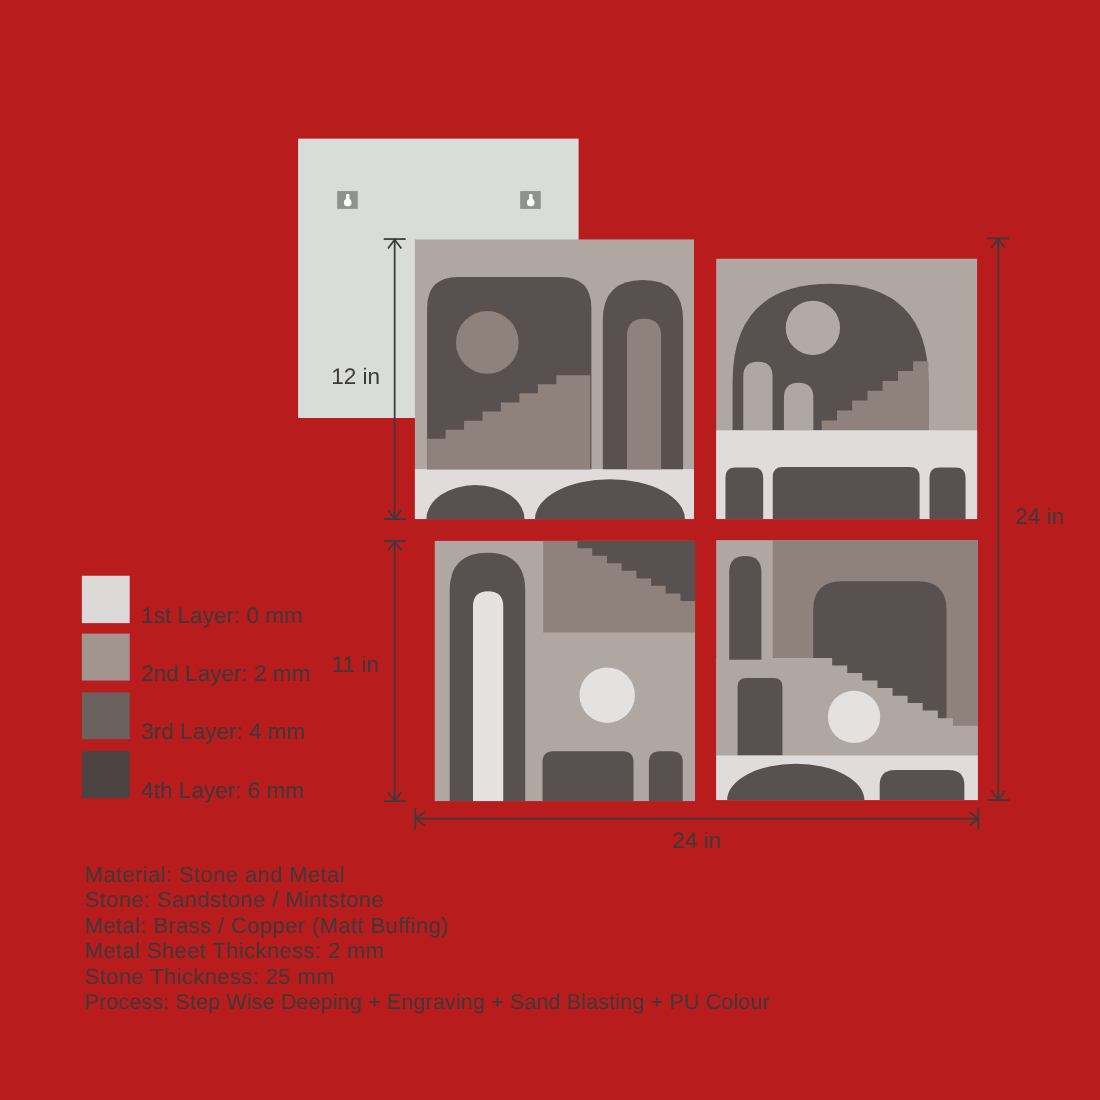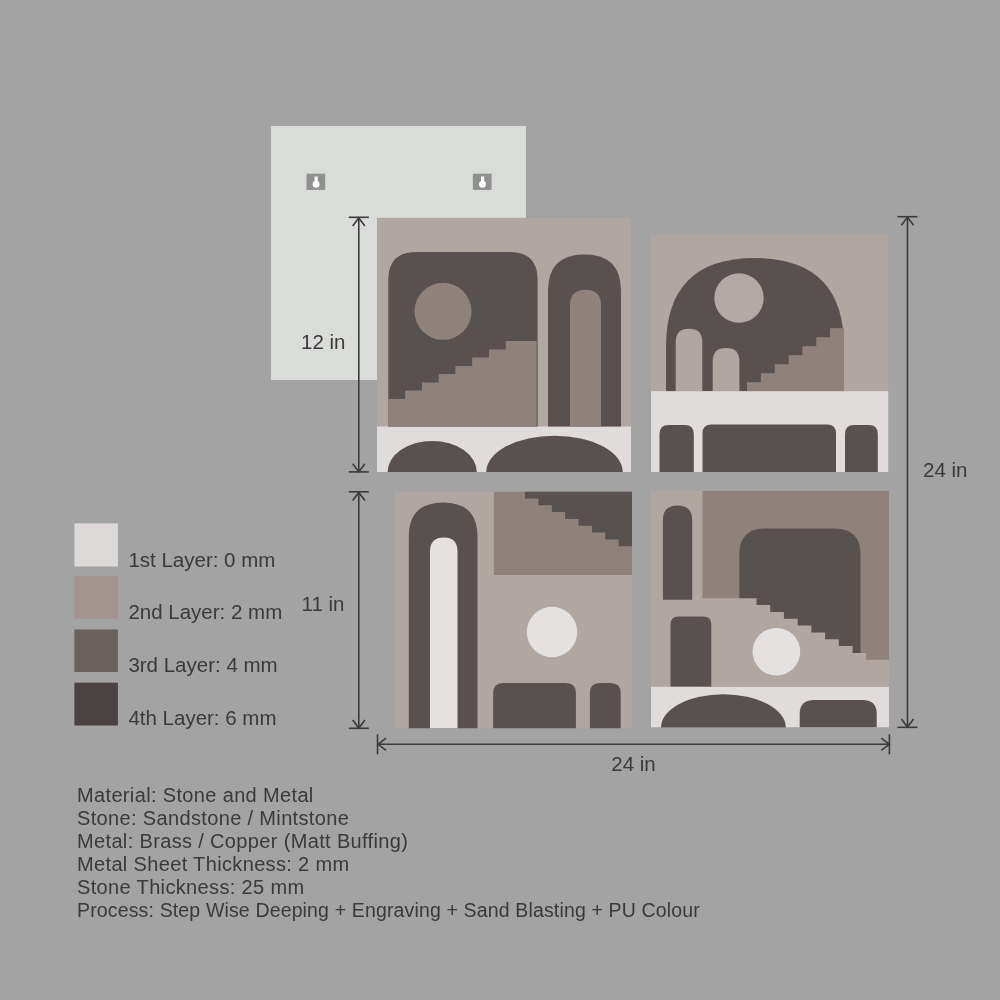--- a/index.html
+++ b/index.html
@@ -1,16 +1,16 @@
 <!DOCTYPE html>
 <html><head>
 <meta charset="utf-8">
 <style>
   html,body{margin:0;padding:0;background:#fcfdfe;}
-  .page{position:relative;width:1000px;height:1000px;background:#a3a3a3;font-family:"Liberation Sans",sans-serif;}
+  .page{position:relative;width:1000px;height:1000px;background:#b91c1c;font-family:"Liberation Sans",sans-serif;}
   svg{position:absolute;left:0;top:0;}
   text{font-family:"Liberation Sans",sans-serif;fill:#3b3939;}
 </style>
 </head>
 <body>
 <div class="page">
 <svg width="1000" height="1000" viewBox="0 0 1000 1000">
 <defs>
   <clipPath id="cp1">
           <rect x="377" y="217.5" width="254" height="254.5"></rect>

